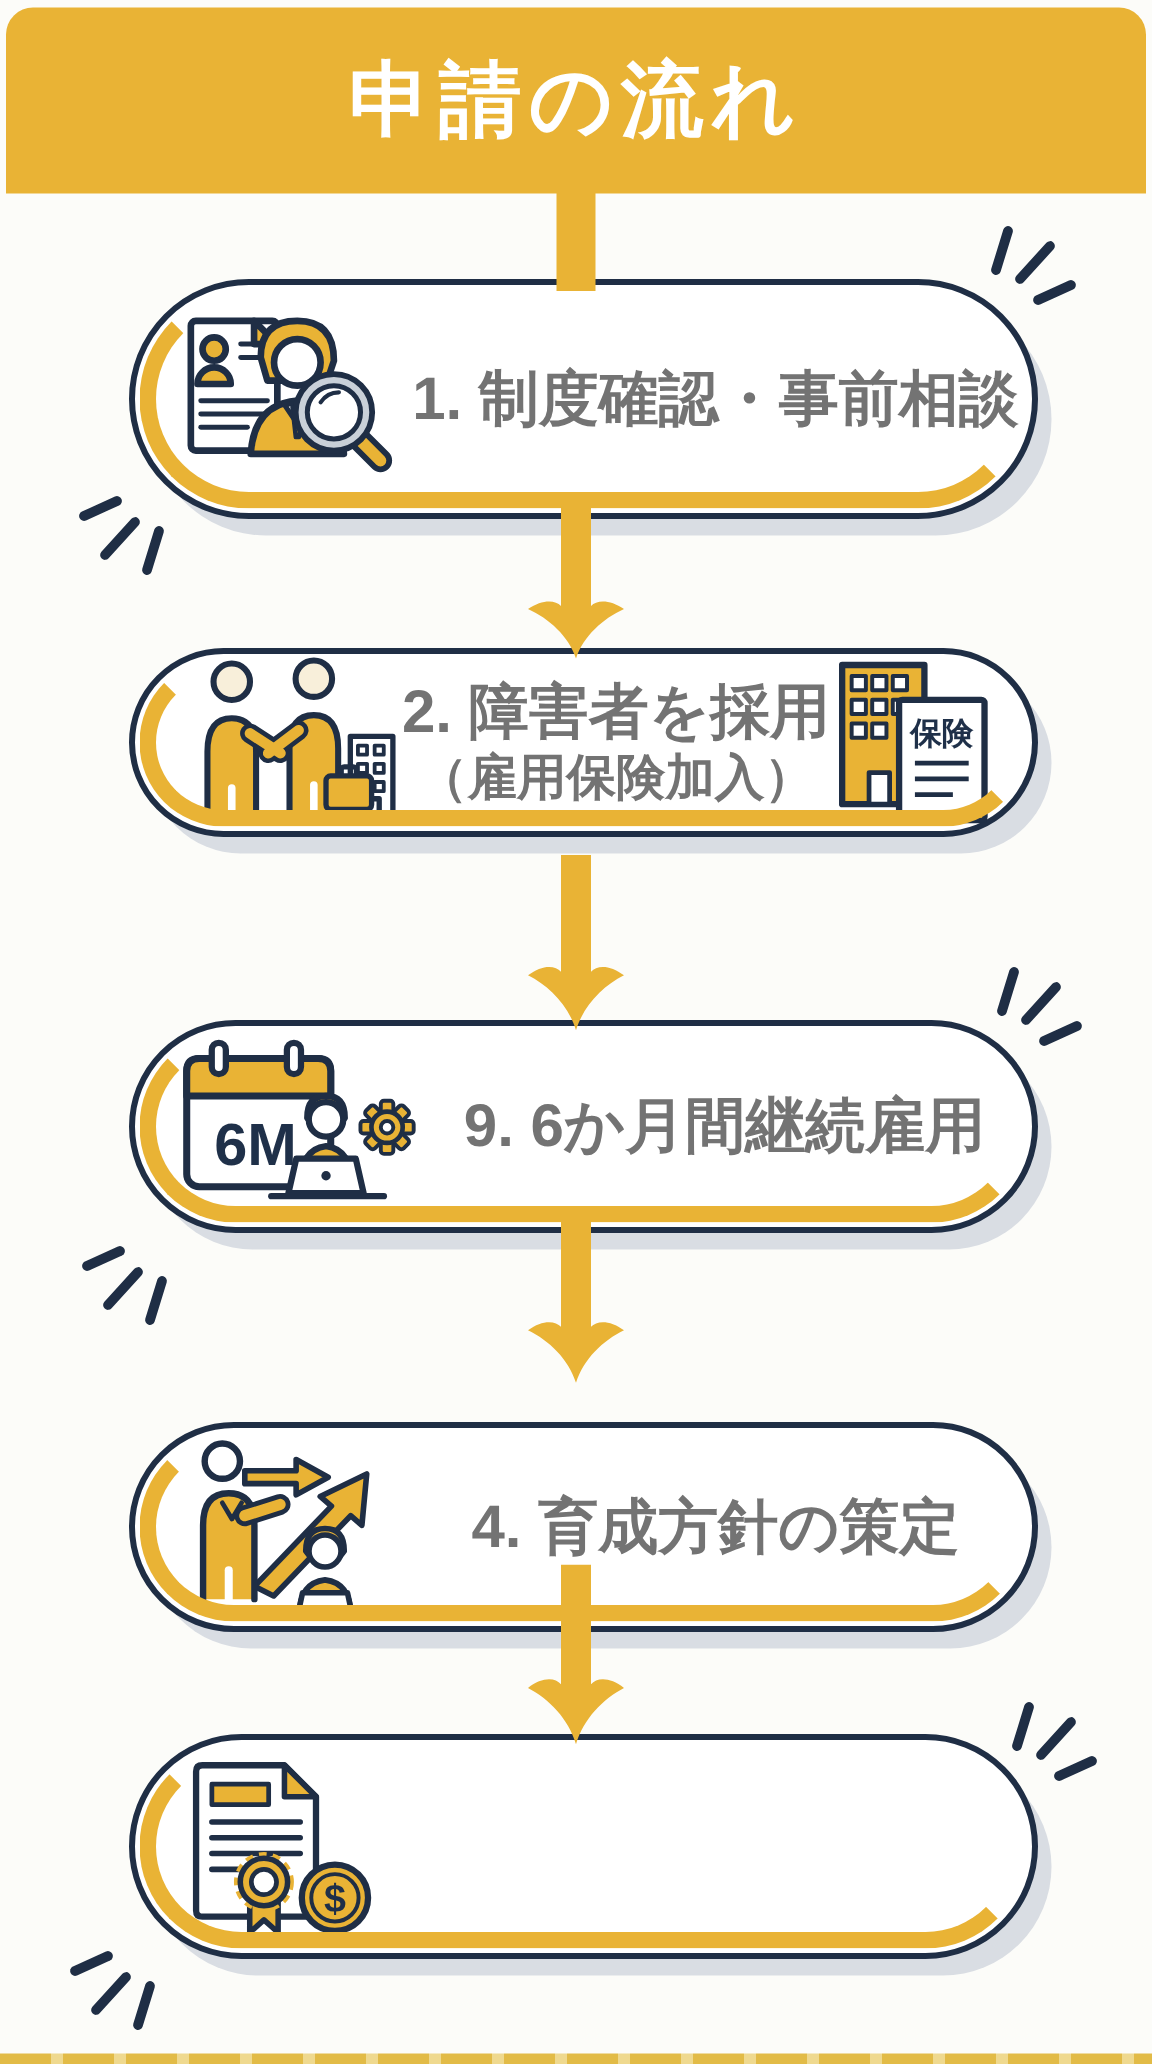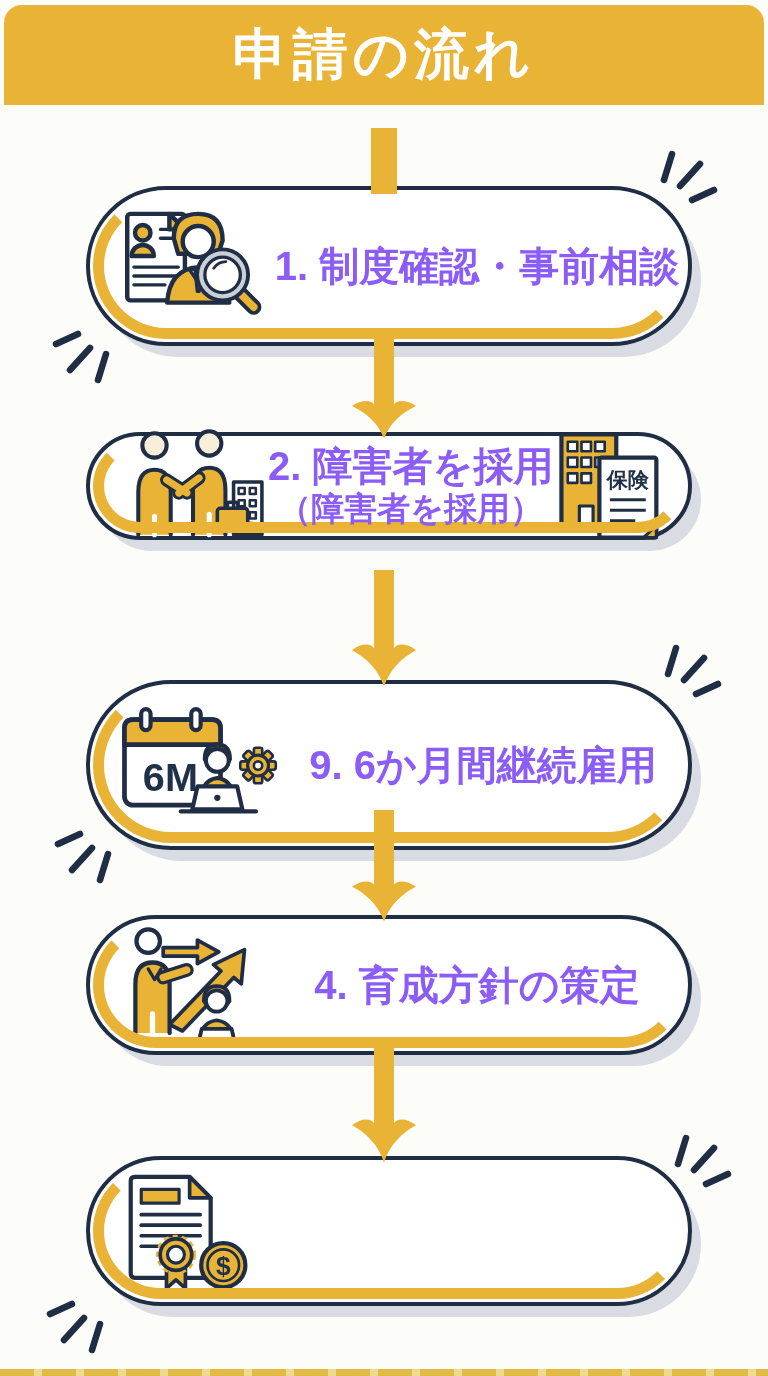--- a/index.html
+++ b/index.html
@@ -4,59 +4,59 @@
 <style>
   html,body{margin:0;padding:0;}
   body{
     width:768px;height:1376px;background:#FCFCF9;overflow:hidden;
     font-family:"Liberation Sans","DejaVu Sans",sans-serif;
     position:relative;
   }
   #canvas{position:absolute;inset:0;}
   
   .header{
-    position:absolute;left:4px;top:5px;width:760px;height:100px;
+    position:absolute;left:4px;top:5px;width:760px;height:124px;
     background:#E9B335;border-radius:18px 18px 0 0;
     display:flex;align-items:center;justify-content:center;
   }
   .header-title{
     color:#FFFFFF;font-size:55px;font-weight:700;letter-spacing:5px;
   }
   
   .stem{position:absolute;left:371px;top:128px;width:26px;height:66px;background:#E9B335;z-index:3;}
   .flow-arrow{position:absolute;left:342px;width:84px;z-index:3;}
   .fa1{top:334px;height:106px;}
   .fa2{top:570px;height:118px;}
   .fa3{top:810px;height:113px;}
   .fa4{top:1043px;height:121px;}
   
   .step{position:absolute;left:86px;width:606px;}
   .s1{top:186px;height:160px;}
-  .s2{top:432px;height:108px;}
-  .s3{top:680px;height:170px;}
-  .s4{top:915px;height:140px;}
+  .s2{top:432px;height:126px;}
+  .s3{top:680px;height:142px;}
+  .s4{top:948px;height:140px;}
   .s5{top:1156px;height:150px;}
   .pill-shadow{
     position:absolute;left:14px;top:16px;right:-9px;bottom:-11px;
     background:#D9DDE3;border-radius:999px;z-index:0;
   }
   .pill-body{
     position:absolute;inset:0;background:#FFFFFF;
     border:4px solid #1F2E45;border-radius:999px;
     display:flex;align-items:center;z-index:1;
   }
   .pill-ring{
     position:absolute;inset:3px;border-radius:999px;
     border:11px solid transparent;
     border-left-color:#E9B335;border-bottom-color:#E9B335;
     pointer-events:none;
   }
   .icon-left{margin-left:26px;flex:0 0 auto;display:flex;align-items:center;}
   .icon-right{margin-right:24px;flex:0 0 auto;display:flex;}
-  .labels{flex:1;text-align:center;color:#8b5cf6;position:relative;z-index:2;}
+  .labels{flex:1;text-align:center;color:#737373;position:relative;z-index:2;}
   .step-title{font-size:40px;font-weight:700;line-height:1.15;white-space:nowrap;}
   .step-subtitle{font-size:33px;font-weight:700;line-height:1.2;white-space:nowrap;}
   .s5 .labels{text-align:left;padding-left:6px;}
   .s5 .step-subtitle{font-size:25px;margin-top:6px;}
   
   .sparkle{position:absolute;width:72px;height:72px;z-index:2;}
   .sp-tr1{left:648px;top:146px;}
   .sp-bl1{left:50px;top:316px;}
   .sp-tr3{left:652px;top:640px;}
   .sp-bl3{left:52px;top:816px;}
@@ -153,21 +153,21 @@
           <line x1="50" y1="50" x2="70" y2="63" stroke="#E9B335" stroke-width="7" stroke-linecap="round"></line>
           <line x1="82" y1="48" x2="62" y2="63" stroke="#E9B335" stroke-width="7" stroke-linecap="round"></line>
           <g stroke="#1F2E45" stroke-width="3.5" stroke-linejoin="round">
             <rect x="110" y="72" width="10" height="7" rx="2" fill="none"></rect>
             <rect x="100" y="78" width="30" height="22" rx="3" fill="#E9B335"></rect>
           </g>
         </svg>
       </div>
       <div class="labels">
         <div class="step-title">2. 障害者を採用</div>
-        <div class="step-subtitle">（障害者を採用）</div>
+        <div class="step-subtitle">（雇用保険加入）</div>
       </div>
       <div class="icon-right">
         <svg width="116" height="116" viewBox="0 0 110 110">
           <g stroke="#1F2E45" stroke-width="4" stroke-linejoin="round">
             <rect x="8" y="6" width="52" height="88" fill="#E9B335"></rect>
             <g fill="#FFFFFF" stroke-width="2.5">
               <rect x="14" y="13" width="9" height="9"></rect>
                 <rect x="27" y="13" width="9" height="9"></rect>
                 <rect x="40" y="13" width="9" height="9"></rect>
               <rect x="14" y="28" width="9" height="9"></rect>

